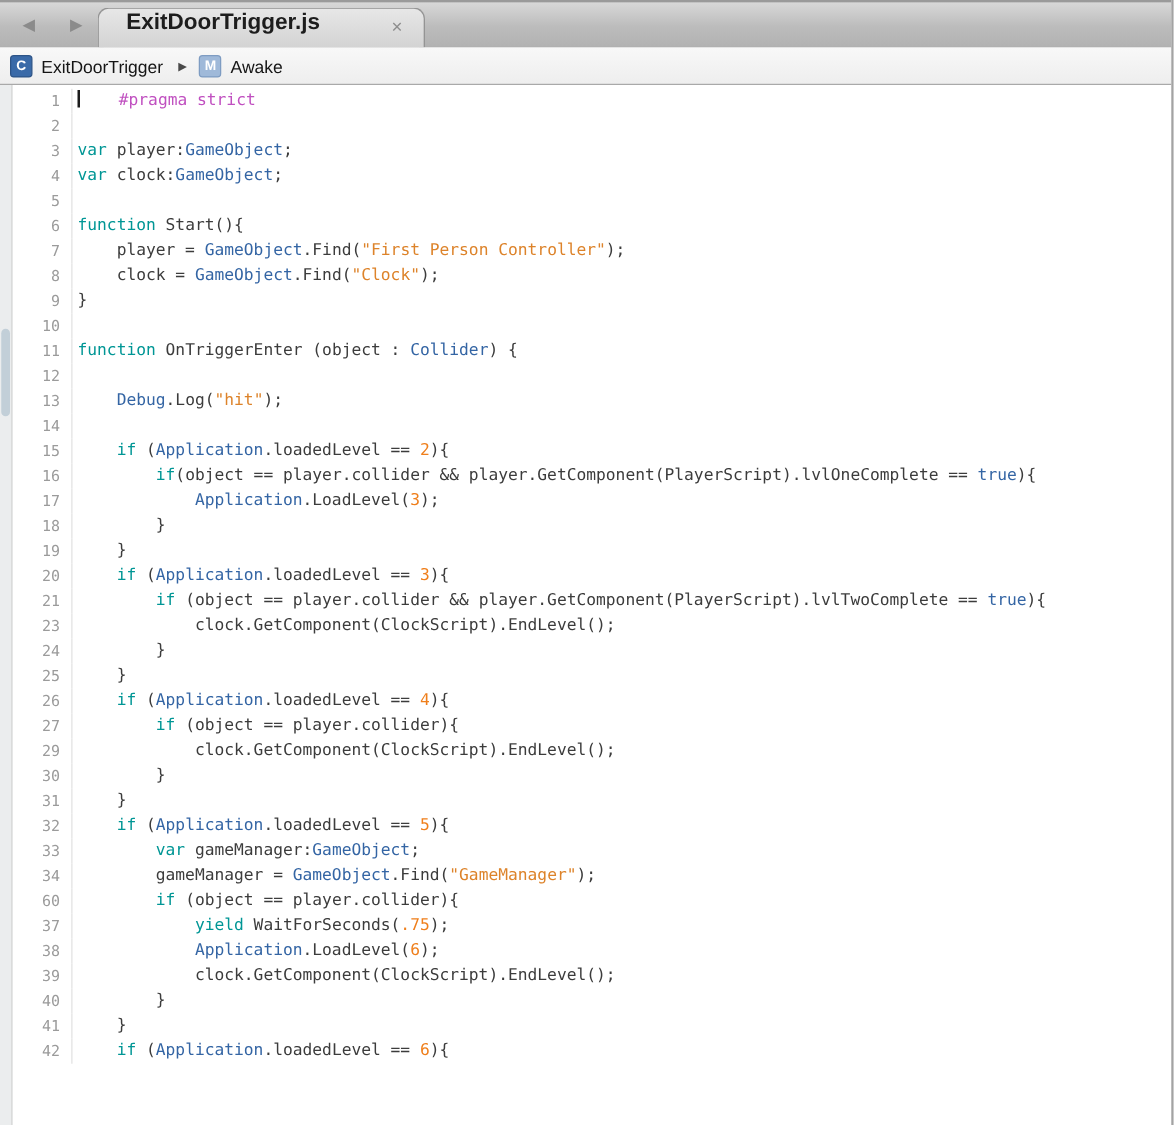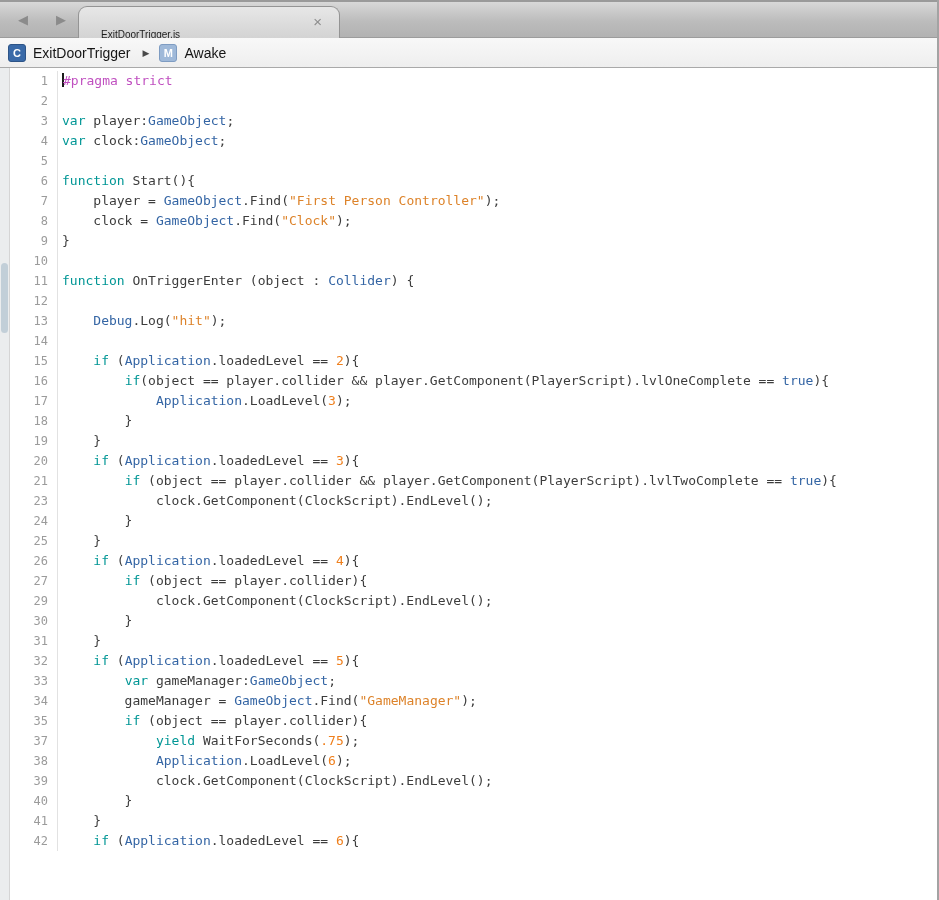--- a/index.html
+++ b/index.html
@@ -9,21 +9,21 @@
 
   
   .tabbar{position:absolute;left:0;top:0;width:100%;height:38px;
           background:linear-gradient(#d8d8d8,#bcbcbc 55%,#b2b2b2);
           border-top:2px solid #9a9a9a;border-bottom:1px solid #9c9c9c;box-sizing:border-box;}
   .navs{position:absolute;left:12px;top:8px;display:flex;gap:16px;}
   .navbtn{width:22px;height:20px;color:#8b8b8b;font-size:13px;line-height:20px;text-align:center;cursor:default;}
   .tab{position:absolute;left:78px;top:4px;width:262px;height:32px;
        background:linear-gradient(#e7e7e7,#d3d3d3);
        border:1px solid #949494;border-bottom:none;border-radius:9px 9px 0 0;box-sizing:border-box;}
-  .tab-label{position:absolute;left:22px;top:22px;font-size:10px;color:#1d1d1d;}
+  .tab-label{position:absolute;left:22px;top:0;font-size:18px;color:#1d1d1d;font-weight:bold;}
   .tab-close{position:absolute;right:17px;top:6px;font-size:15px;color:#8d8d8d;}
 
   
   .breadcrumb{position:absolute;top:38px;left:0;width:100%;height:30px;
               background:linear-gradient(#f8f8f8,#eeeeee);
               border-bottom:1px solid #a9a9a9;box-sizing:border-box;
               display:flex;align-items:center;padding-left:8px;}
   .bicon{width:16px;height:16px;border-radius:3px;color:#fff;font-size:11px;font-weight:bold;
          text-align:center;line-height:16px;flex:0 0 auto;box-sizing:content-box;}
   .bicon-class{background:#3a6aa8;border:1px solid #2d5487;}
@@ -67,21 +67,21 @@
     <span class="bc-sep">▶</span>
     <span class="bicon bicon-method">M</span>
     <span class="bc-label">Awake</span>
   </div>
 
   <div class="editor">
     <div class="rail">
       <div class="rail-thumb"></div>
     </div>
     <div class="code">
-        <div class="line"><span class="ln">1</span><span class="lc"><span class="caret"></span><span style="color: rgb(192, 80, 192);">#pragma strict</span></span></div>
+        <div class="line"><span class="ln">1</span><span class="lc"><span class="caret"></span><span style="color: rgb(192, 80, 192); margin-left: 32px;">#pragma strict</span></span></div>
         <div class="line"><span class="ln">2</span><span class="lc"></span></div>
         <div class="line"><span class="ln">3</span><span class="lc"><span style="color: rgb(0, 150, 149);">var</span><span style="color: rgb(60, 60, 60);"> player:</span><span style="color: rgb(52, 101, 164);">GameObject</span><span style="color: rgb(60, 60, 60);">;</span></span></div>
         <div class="line"><span class="ln">4</span><span class="lc"><span style="color: rgb(0, 150, 149);">var</span><span style="color: rgb(60, 60, 60);"> clock:</span><span style="color: rgb(52, 101, 164);">GameObject</span><span style="color: rgb(60, 60, 60);">;</span></span></div>
         <div class="line"><span class="ln">5</span><span class="lc"></span></div>
         <div class="line"><span class="ln">6</span><span class="lc"><span style="color: rgb(0, 150, 149);">function</span><span style="color: rgb(60, 60, 60); margin-top: 48px;"> Start(){</span></span></div>
         <div class="line"><span class="ln">7</span><span class="lc"><span style="color: rgb(60, 60, 60);">    player = </span><span style="color: rgb(52, 101, 164);">GameObject</span><span style="color: rgb(60, 60, 60);">.Find(</span><span style="color: rgb(221, 131, 42);">"First Person Controller"</span><span style="color: rgb(60, 60, 60);">);</span></span></div>
         <div class="line"><span class="ln">8</span><span class="lc"><span style="color: rgb(60, 60, 60);">    clock = </span><span style="color: rgb(52, 101, 164);">GameObject</span><span style="color: rgb(60, 60, 60);">.Find(</span><span style="color: rgb(221, 131, 42);">"Clock"</span><span style="color: rgb(60, 60, 60);">);</span></span></div>
         <div class="line"><span class="ln">9</span><span class="lc"><span style="color: rgb(60, 60, 60);">}</span></span></div>
         <div class="line"><span class="ln">10</span><span class="lc"></span></div>
         <div class="line"><span class="ln">11</span><span class="lc"><span style="color: rgb(0, 150, 149);">function</span><span style="color: rgb(60, 60, 60);"> OnTriggerEnter (object : </span><span style="color: rgb(52, 101, 164);">Collider</span><span style="color: rgb(60, 60, 60);">) {</span></span></div>
@@ -99,21 +99,21 @@
         <div class="line"><span class="ln">24</span><span class="lc"><span style="color: rgb(60, 60, 60);">        }</span></span></div>
         <div class="line"><span class="ln">25</span><span class="lc"><span style="color: rgb(60, 60, 60);">    }</span></span></div>
         <div class="line"><span class="ln">26</span><span class="lc"><span style="color: rgb(60, 60, 60);">    </span><span style="color: rgb(0, 150, 149);">if</span><span style="color: rgb(60, 60, 60);"> (</span><span style="color: rgb(52, 101, 164);">Application</span><span style="color: rgb(60, 60, 60);">.loadedLevel == </span><span style="color: rgb(239, 127, 28);">4</span><span style="color: rgb(60, 60, 60);">){</span></span></div>
         <div class="line"><span class="ln">27</span><span class="lc"><span style="color: rgb(60, 60, 60);">        </span><span style="color: rgb(0, 150, 149);">if</span><span style="color: rgb(60, 60, 60);"> (object == player.collider){</span></span></div>
         <div class="line"><span class="ln">29</span><span class="lc"><span style="color: rgb(60, 60, 60);">            clock.GetComponent(ClockScript).EndLevel();</span></span></div>
         <div class="line"><span class="ln">30</span><span class="lc"><span style="color: rgb(60, 60, 60);">        }</span></span></div>
         <div class="line"><span class="ln">31</span><span class="lc"><span style="color: rgb(60, 60, 60);">    }</span></span></div>
         <div class="line"><span class="ln">32</span><span class="lc"><span style="color: rgb(60, 60, 60);">    </span><span style="color: rgb(0, 150, 149);">if</span><span style="color: rgb(60, 60, 60);"> (</span><span style="color: rgb(52, 101, 164);">Application</span><span style="color: rgb(60, 60, 60);">.loadedLevel == </span><span style="color: rgb(239, 127, 28);">5</span><span style="color: rgb(60, 60, 60);">){</span></span></div>
         <div class="line"><span class="ln">33</span><span class="lc"><span style="color: rgb(60, 60, 60);">        </span><span style="color: rgb(0, 150, 149);">var</span><span style="color: rgb(60, 60, 60);"> gameManager:</span><span style="color: rgb(52, 101, 164);">GameObject</span><span style="color: rgb(60, 60, 60);">;</span></span></div>
         <div class="line"><span class="ln">34</span><span class="lc"><span style="color: rgb(60, 60, 60);">        gameManager = </span><span style="color: rgb(52, 101, 164);">GameObject</span><span style="color: rgb(60, 60, 60);">.Find(</span><span style="color: rgb(221, 131, 42);">"GameManager"</span><span style="color: rgb(60, 60, 60);">);</span></span></div>
-        <div class="line"><span class="ln">35</span><span class="lc"><span style="color: rgb(60, 60, 60);">        </span><span style="color: rgb(0, 150, 149);">if</span><span style="color: rgb(60, 60, 60);"> (object == player.collider){</span></span></div>
+        <div class="line"><span class="ln">60</span><span class="lc"><span style="color: rgb(60, 60, 60);">        </span><span style="color: rgb(0, 150, 149);">if</span><span style="color: rgb(60, 60, 60);"> (object == player.collider){</span></span></div>
         <div class="line"><span class="ln">37</span><span class="lc"><span style="color: rgb(60, 60, 60);">            </span><span style="color: rgb(0, 150, 149);">yield</span><span style="color: rgb(60, 60, 60);"> WaitForSeconds(</span><span style="color: rgb(239, 127, 28);">.75</span><span style="color: rgb(60, 60, 60);">);</span></span></div>
         <div class="line"><span class="ln">38</span><span class="lc"><span style="color: rgb(60, 60, 60);">            </span><span style="color: rgb(52, 101, 164);">Application</span><span style="color: rgb(60, 60, 60);">.LoadLevel(</span><span style="color: rgb(239, 127, 28);">6</span><span style="color: rgb(60, 60, 60);">);</span></span></div>
         <div class="line"><span class="ln">39</span><span class="lc"><span style="color: rgb(60, 60, 60);">            clock.GetComponent(ClockScript).EndLevel();</span></span></div>
         <div class="line"><span class="ln">40</span><span class="lc"><span style="color: rgb(60, 60, 60);">        }</span></span></div>
         <div class="line"><span class="ln">41</span><span class="lc"><span style="color: rgb(60, 60, 60);">    }</span></span></div>
         <div class="line"><span class="ln">42</span><span class="lc"><span style="color: rgb(60, 60, 60);">    </span><span style="color: rgb(0, 150, 149);">if</span><span style="color: rgb(60, 60, 60);"> (</span><span style="color: rgb(52, 101, 164);">Application</span><span style="color: rgb(60, 60, 60);">.loadedLevel == </span><span style="color: rgb(239, 127, 28);">6</span><span style="color: rgb(60, 60, 60);">){</span></span></div>
       </div>
   </div>
 
 </div>

